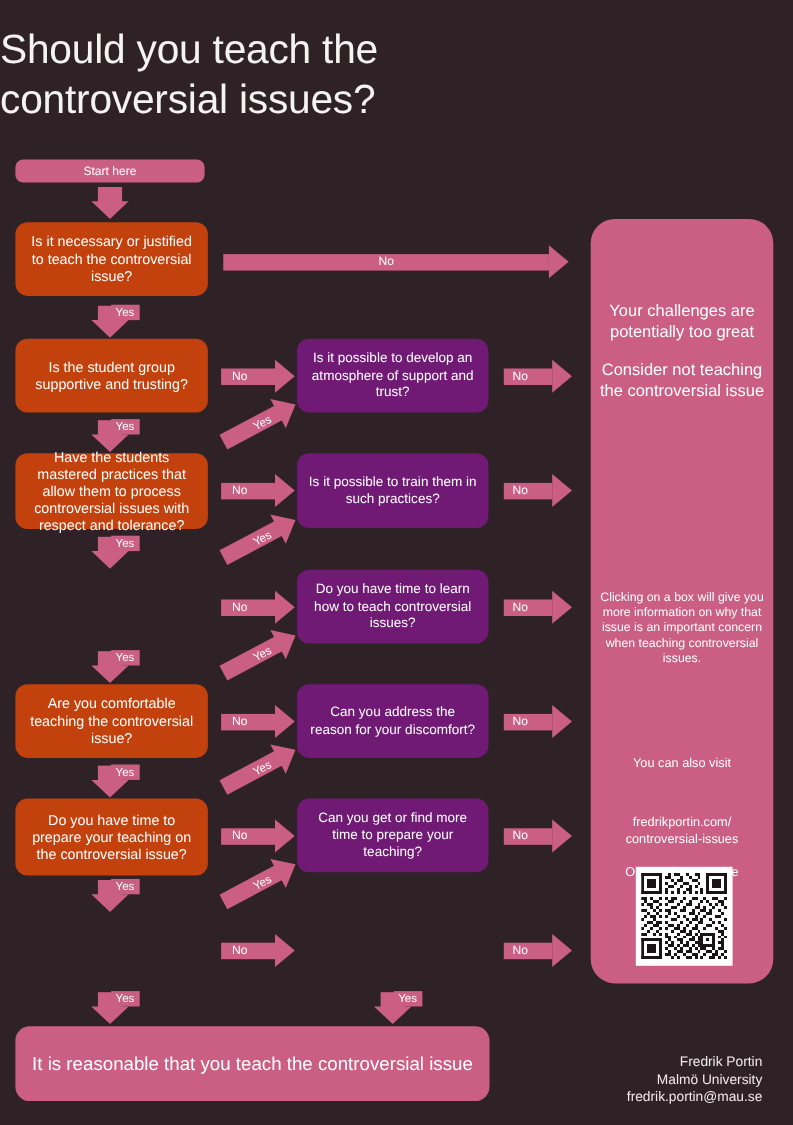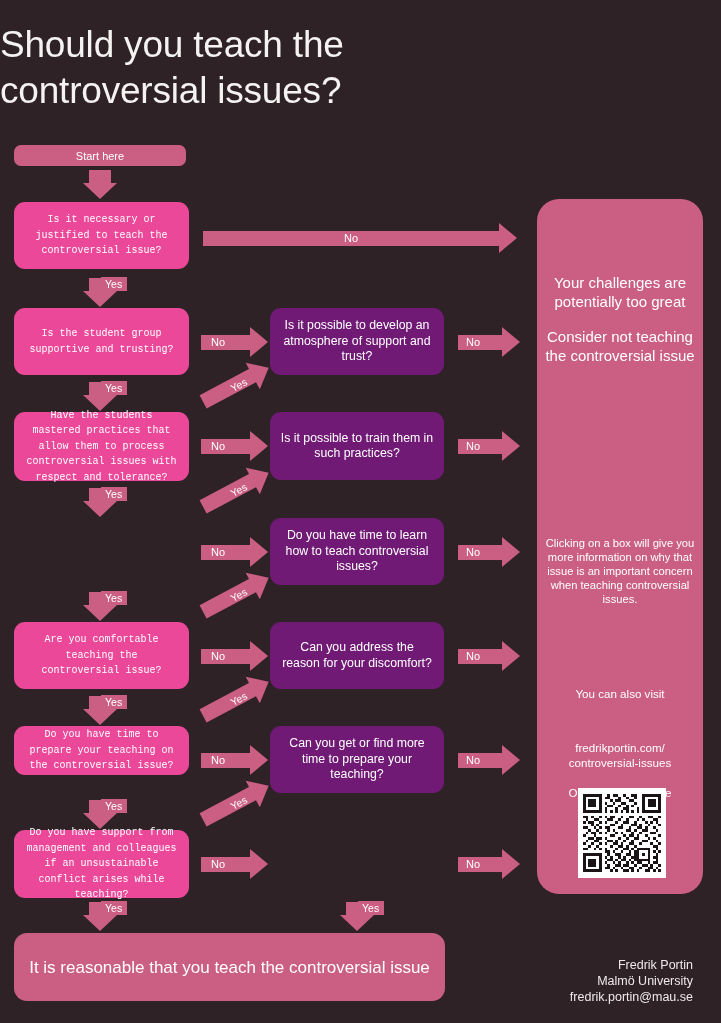--- a/index.html
+++ b/index.html
@@ -32,22 +32,22 @@
     padding:4px 10px;
     color:#ffffff;
   }
   .start-box{
     background:#cb5e83;
     font-size:11px;
     border-radius:7px;
     font-weight:400;
   }
   .q-left{
-    background:#ec4899;
-    font-size:10px;line-height:15.5px;font-family:Liberation Mono, monospace;
+    background:#c2410c;
+    font-size:13px;line-height:15.5px;
   }
   .q-mid{
     background:#701a75;
     font-size:12.3px;line-height:15.5px;
   }
   .result-box{
     background:#cb5e83;
     font-size:17px;line-height:23px;
     border-radius:13px;
   }
@@ -189,23 +189,22 @@
 
   <div class="box q-left" style="left:14px;top:202px;width:175px;height:67px;">Is it necessary or justified to teach the controversial issue?</div>
 
   <div class="box q-left" style="left:14px;top:308px;width:175px;height:67px;">Is the student group supportive and trusting?</div>
 
   <div class="box q-left" style="left:14px;top:412px;width:175px;height:69px;">Have the students mastered practices that allow them to process controversial issues with respect and tolerance?</div>
 
 
   <div class="box q-left" style="left:14px;top:622px;width:175px;height:67px;">Are you comfortable teaching the controversial issue?</div>
 
-  <div class="box q-left" style="left:14px;top:726px;width:175px;height:49px;">Do you have time to prepare your teaching on the controversial issue?</div>
-
-  <div class="box q-left" style="left:14px;top:830px;width:175px;height:68px;">Do you have support from management and colleagues if an unsustainable conflict arises while teaching?</div>
+  <div class="box q-left" style="left:14px;top:726px;width:175px;height:70px;">Do you have time to prepare your teaching on the controversial issue?</div>
+
 
   <div class="arr-down" style="left:83px;top:278px;width:34px;height:30px;">
     <span class="shaft"></span>
     <span class="head"></span>
     <span class="lbl">Yes</span>
   </div>
   <div class="arr-down" style="left:83px;top:382px;width:34px;height:30px;">
     <span class="shaft"></span>
     <span class="head"></span>
     <span class="lbl">Yes</span>

